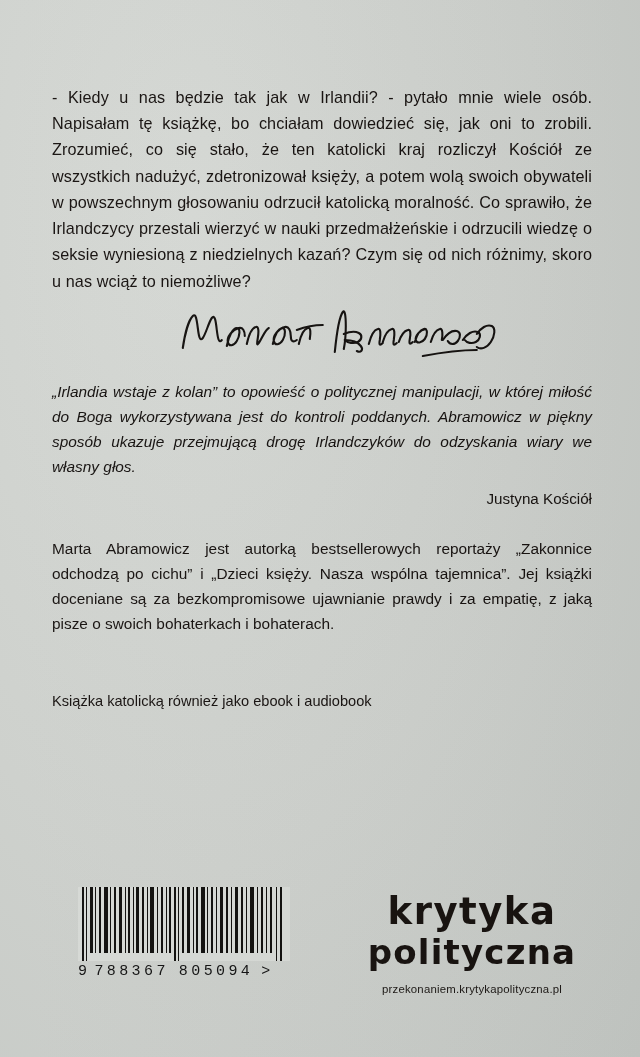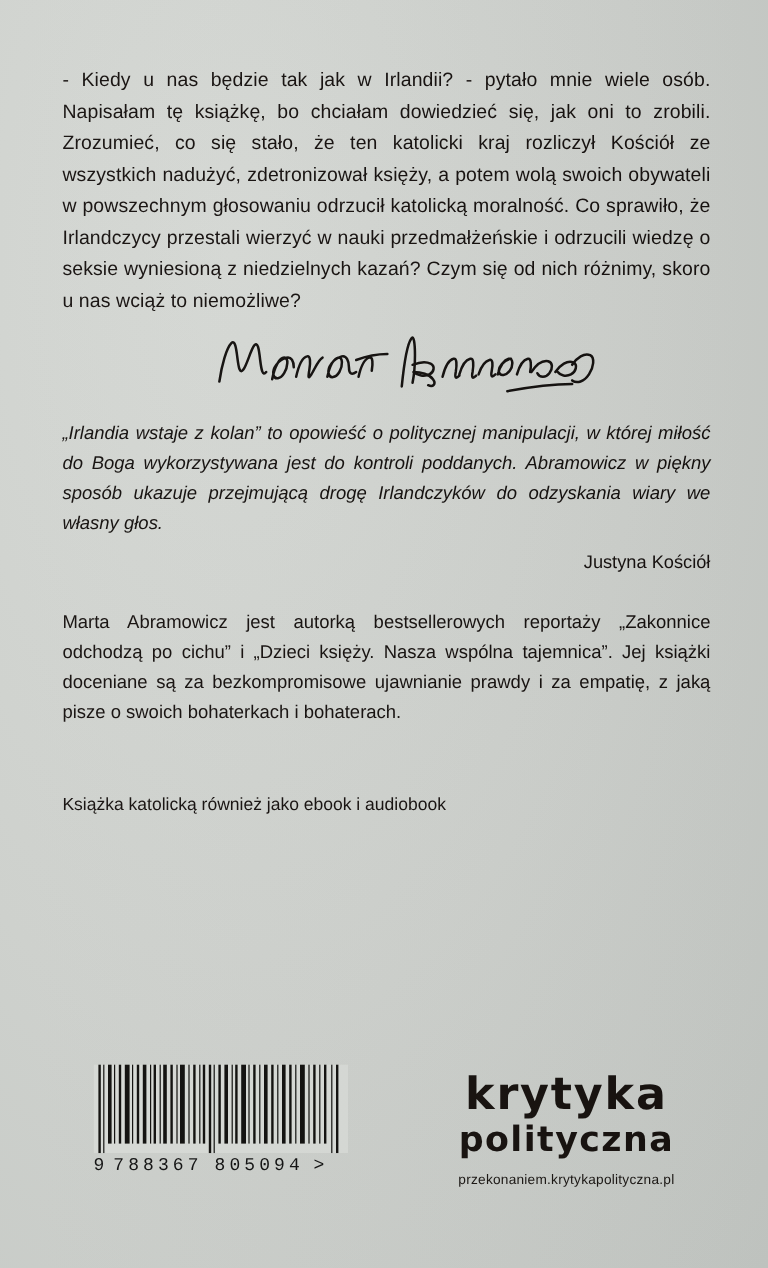--- a/index.html
+++ b/index.html
@@ -20,21 +20,21 @@
     inset: 0;
     background:
       radial-gradient(ellipse at 30% 20%, #d6d9d5 0%, #cdd0cc 55%, #c3c7c3 100%);
     padding: 0;
     box-sizing: border-box;
   }
   .content {
     position: absolute;
     left: 52px;
     right: 48px;
-    top: 54px;
+    top: 84px;
   }
   .quote-block {
     font-size: 16.2px;
     line-height: 1.62;
     letter-spacing: 0.1px;
     color: #16110f;
     text-align: justify;
     font-weight: 400;
   }
   .signature {
@@ -116,21 +116,21 @@
   .logo-line1 {
     font-family: "DejaVu Sans", sans-serif;
     font-size: 37px;
     font-weight: 700;
     letter-spacing: 1.5px;
     color: #17120f;
     line-height: 1.05;
   }
   .logo-line2 {
     font-family: "DejaVu Sans", sans-serif;
-    font-size: 29px;
+    font-size: 34px;
     font-weight: 700;
     letter-spacing: 1.2px;
     color: #17120f;
     line-height: 1.1;
     margin-top: 2px;
   }
   .logo-url {
     margin-top: 12px;
     font-size: 11.4px;
     letter-spacing: 0.2px;

